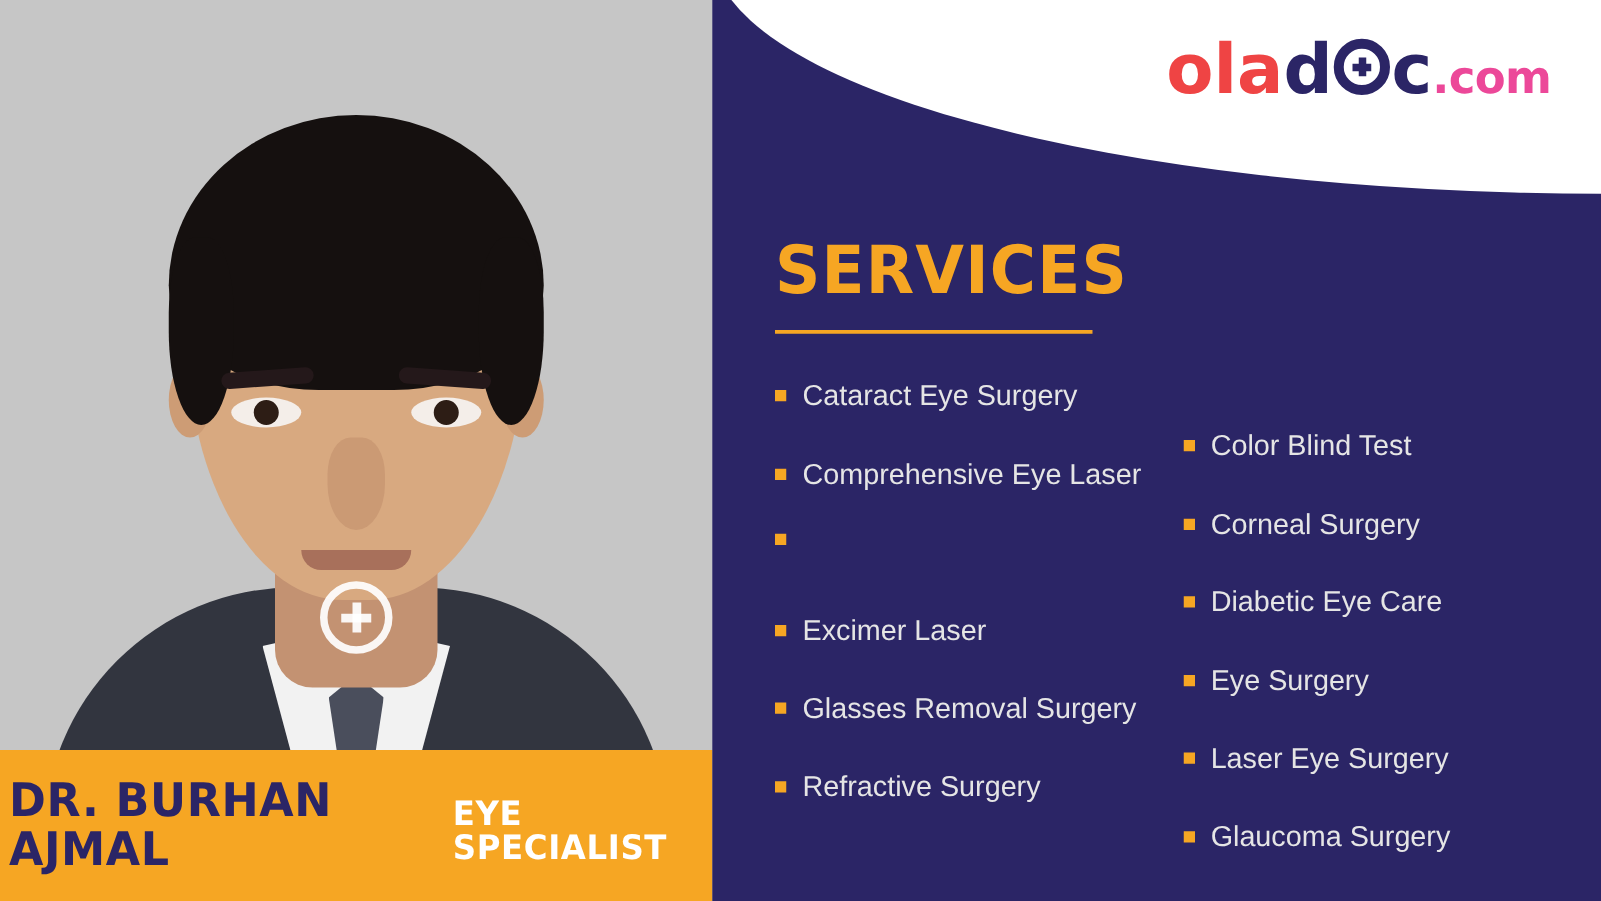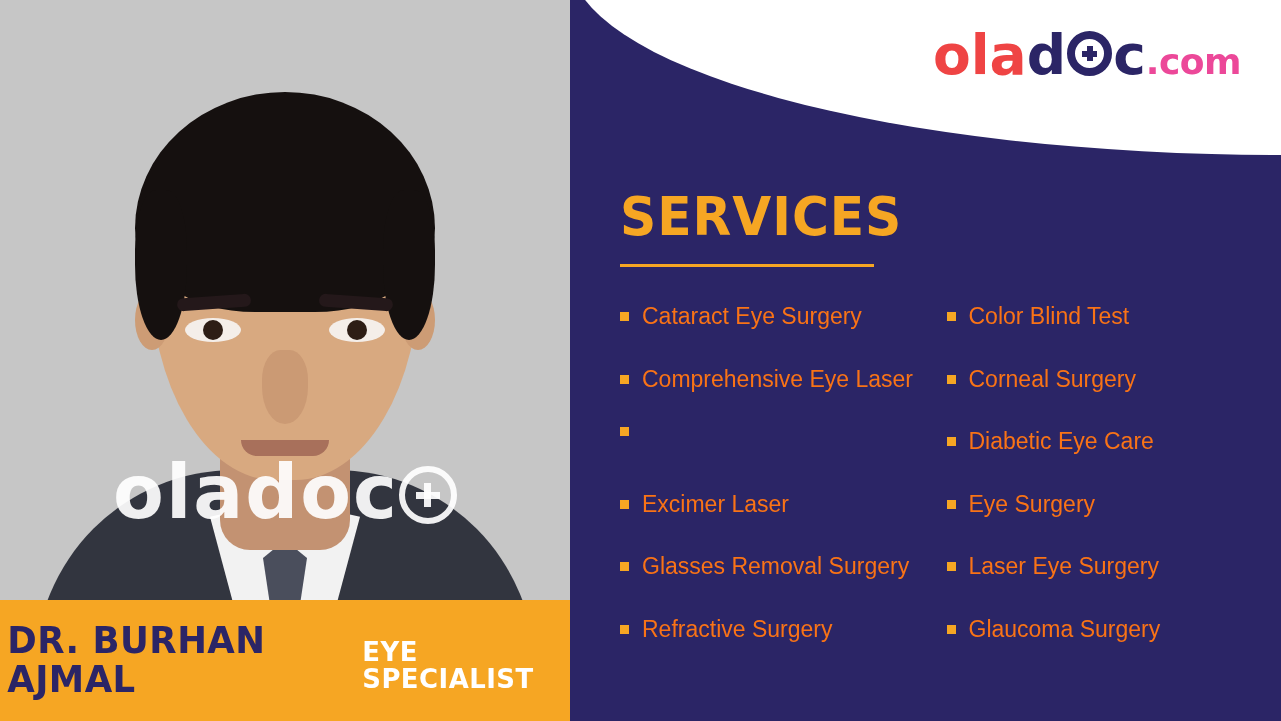--- a/index.html
+++ b/index.html
@@ -325,26 +325,26 @@
   }
 
   .services-cols {
     position: absolute;
     left: 50px;
     top: 305px;
     width: 645px;
     display: flex;
   }
   .svc-col { width: 50%; }
-  .svc-col.col-right { padding-left: 8px; }
+  .svc-col.col-right { padding-left: 8px; margin-top: 40px; }
   .svc-item {
     display: flex;
     align-items: baseline;
     height: 62.5px;
-    color: #f97316;
+    color: #e5e5e5;
     font-family: "Liberation Sans", sans-serif;
     font-size: 23px;
     font-weight: 400;
     line-height: 1;
     white-space: nowrap;
   }
   .svc-bullet {
     display: inline-block;
     width: 9px;
     height: 9px;
@@ -376,21 +376,21 @@
       <div class="p-brow-r"></div>
       <div class="p-eye-l">
           <span class="p-pupil"></span>
         </div>
       <div class="p-eye-r">
           <span class="p-pupil"></span>
         </div>
       <div class="p-nose"></div>
       <div class="p-mouth"></div>
 
-      <div class="photo-watermark"><span>oladoc</span><span class="wm-cross"></span></div>
+      <div class="photo-watermark"><span class="wm-cross"></span></div>
     </div>
 
     <div class="name-plate">
       <div class="doc-name">DR. BURHAN AJMAL</div>
       <div class="doc-spec">EYE SPECIALIST</div>
     </div>
   </div>
 
   <div class="right-panel">
     <div class="logo-swoosh"></div>

